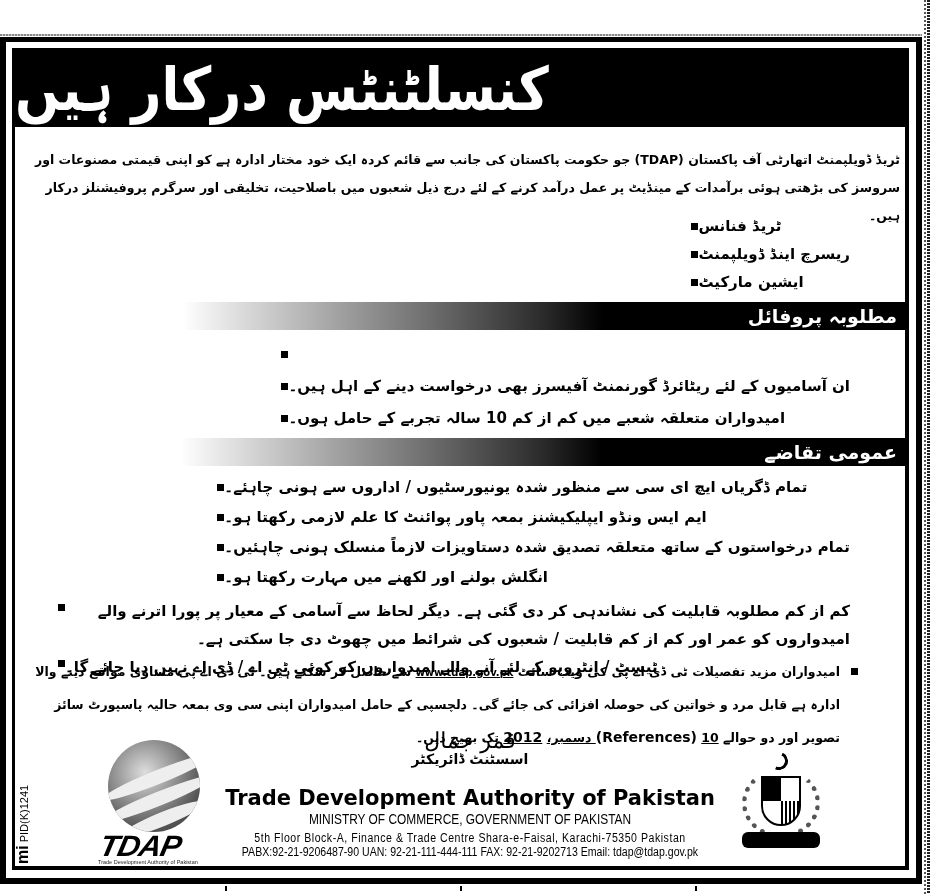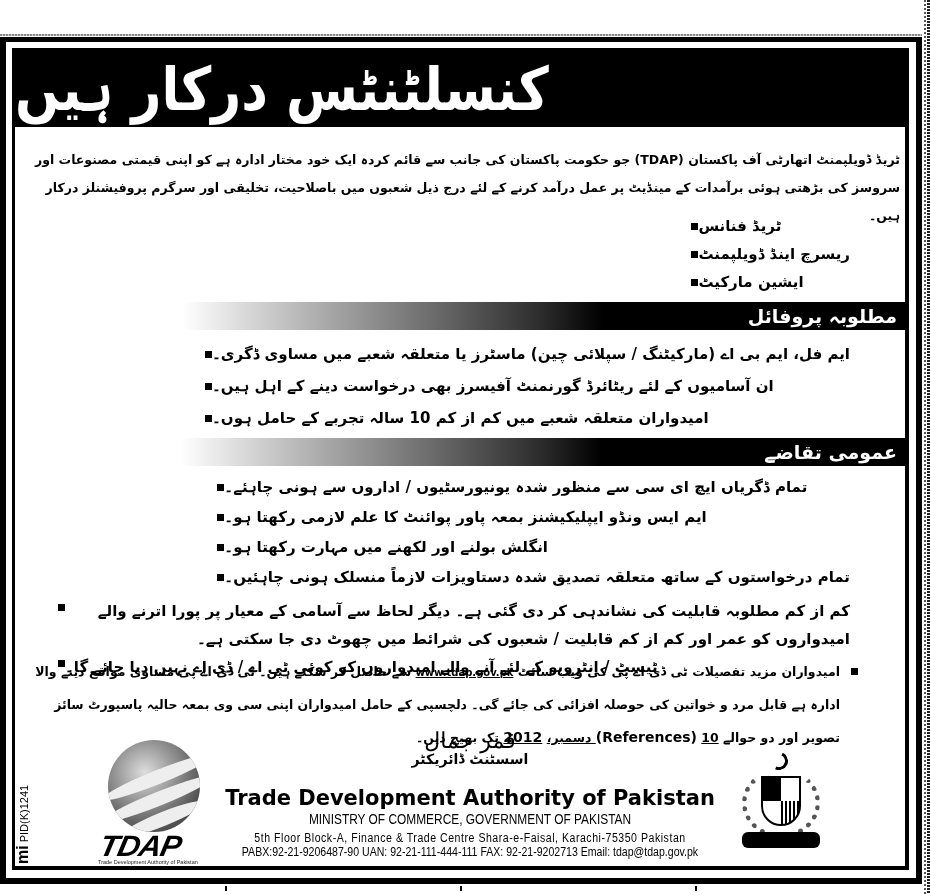--- a/index.html
+++ b/index.html
@@ -210,21 +210,20 @@
     </li>
 </ul>
 
 <div class="section-bar bar-profile">
   <span>مطلوبہ پروفائل</span>
 </div>
 
 <ul class="bullets profile">
   <li>
       <span class="sq"></span>
-      <span class="txt">ایم فل، ایم بی اے (مارکیٹنگ / سپلائی چین) ماسٹرز یا متعلقہ شعبے میں مساوی ڈگری۔</span>
     </li>
   <li>
       <span class="sq"></span>
       <span class="txt">ان آسامیوں کے لئے ریٹائرڈ گورنمنٹ آفیسرز بھی درخواست دینے کے اہل ہیں۔</span>
     </li>
   <li>
       <span class="sq"></span>
       <span class="txt">امیدواران متعلقہ شعبے میں کم از کم 10 سالہ تجربے کے حامل ہوں۔</span>
     </li>
 </ul>
@@ -237,25 +236,25 @@
   <li>
       <span class="sq"></span>
       <span class="txt">تمام ڈگریاں ایچ ای سی سے منظور شدہ یونیورسٹیوں / اداروں سے ہونی چاہئے۔</span>
     </li>
   <li>
       <span class="sq"></span>
       <span class="txt">ایم ایس ونڈو ایپلیکیشنز بمعہ پاور پوائنٹ کا علم لازمی رکھتا ہو۔</span>
     </li>
   <li>
       <span class="sq"></span>
+      <span class="txt">تمام درخواستوں کے ساتھ متعلقہ تصدیق شدہ دستاویزات لازماً منسلک ہونی چاہئیں۔</span>
+    </li>
+  <li>
+      <span class="sq"></span>
       <span class="txt">انگلش بولنے اور لکھنے میں مہارت رکھتا ہو۔</span>
-    </li>
-  <li>
-      <span class="sq"></span>
-      <span class="txt">تمام درخواستوں کے ساتھ متعلقہ تصدیق شدہ دستاویزات لازماً منسلک ہونی چاہئیں۔</span>
     </li>
 </ul>
 
 <ul class="bullets general-wide">
   <li>
       <span class="sq"></span>
       <span class="txt">کم از کم مطلوبہ قابلیت کی نشاندہی کر دی گئی ہے۔ دیگر لحاظ سے آسامی کے معیار پر پورا اترنے والے امیدواروں کو عمر اور کم از کم قابلیت / شعبوں کی شرائط میں چھوٹ دی جا سکتی ہے۔</span>
     </li>
   <li>
       <span class="sq"></span>

